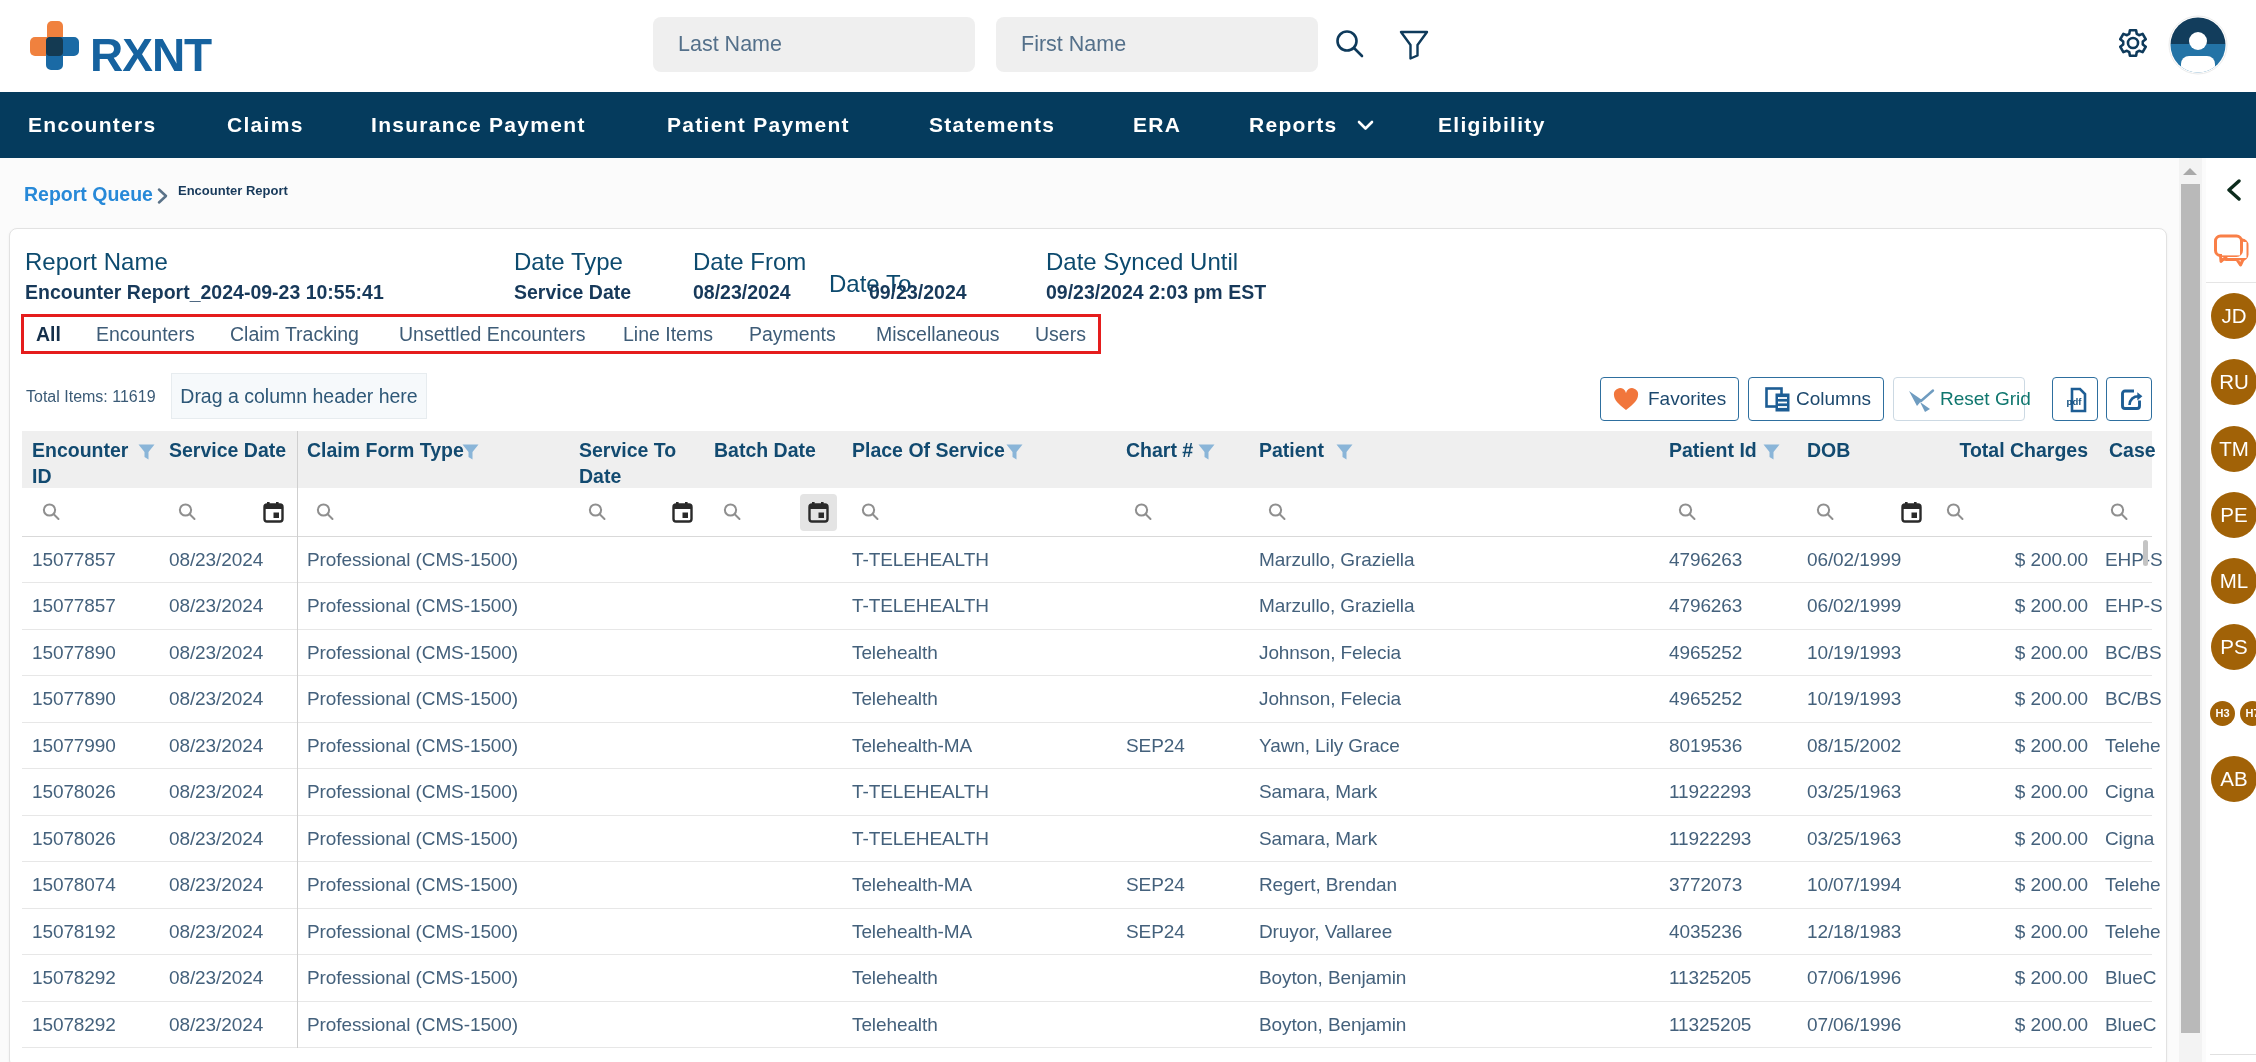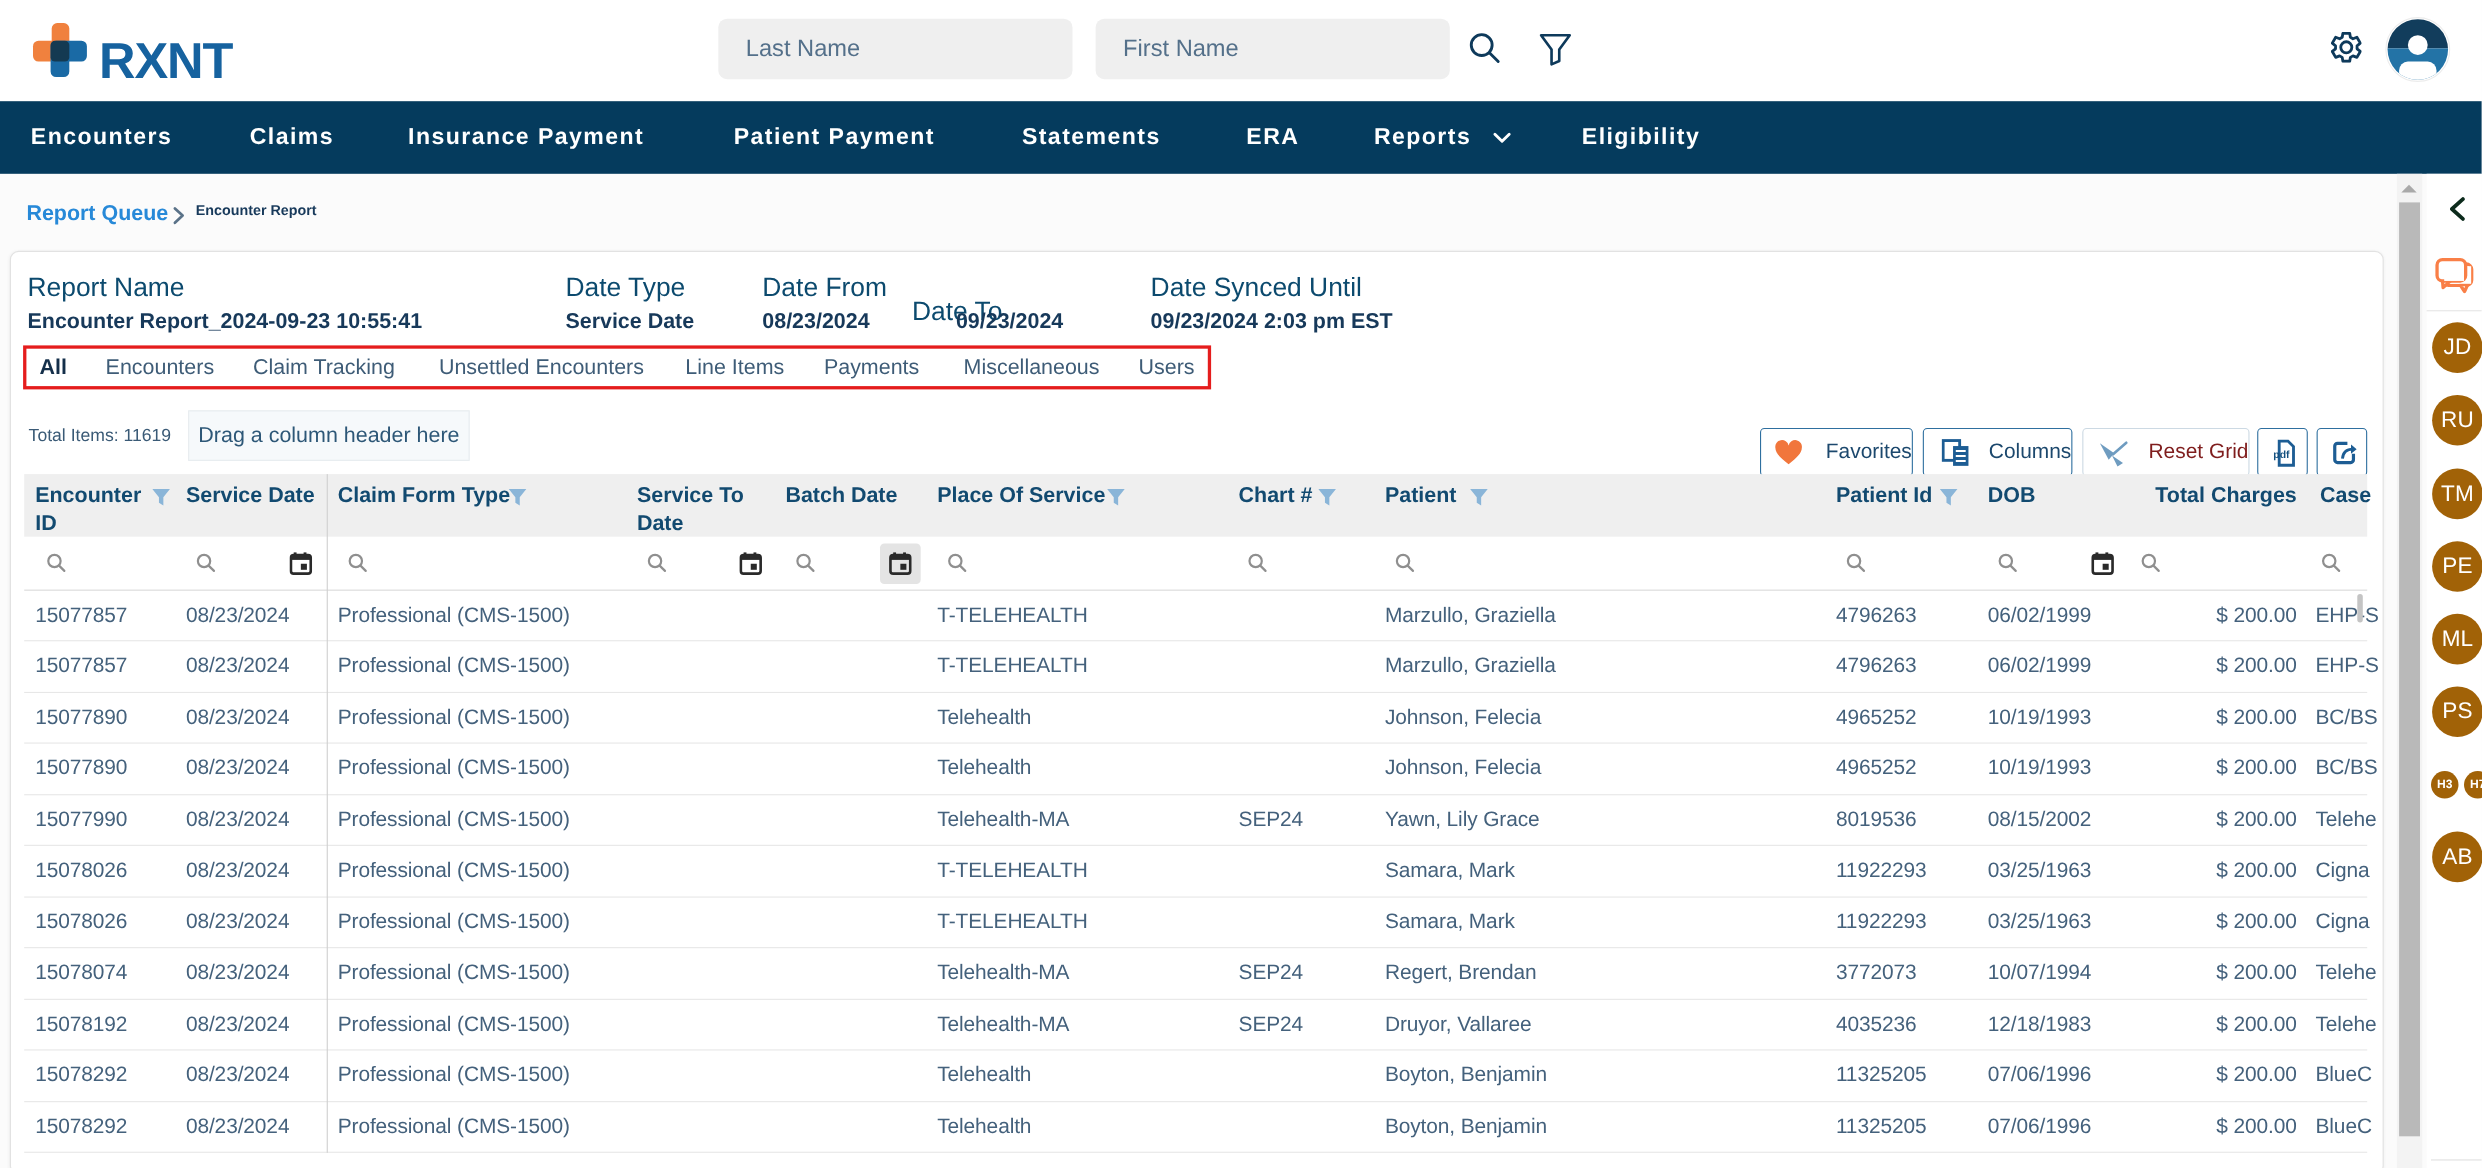--- a/index.html
+++ b/index.html
@@ -28,22 +28,22 @@
   border:1px solid #e2e2e2; border-radius:8px; box-shadow:0 1px 3px rgba(0,0,0,.05); }
 .lbl { position:absolute; color:#0c4a6e; font-size:24px; white-space:nowrap; }
 .val { position:absolute; color:#17395a; font-size:19.5px; font-weight:bold; white-space:nowrap; }
 
 #redbox { position:absolute; left:11px; top:85px; width:1080px; height:40px;
   border:3px solid #e51d1d; background:#fff; }
 .tab { position:absolute; top:0; height:34px; line-height:34px; font-size:19.5px;
   color:#3e5c77; white-space:nowrap; }
 
 #toolbar { position:absolute; left:0; top:144px; width:2156px; height:55px; }
-.btn { position:absolute; top:16px; height:44px; border:1px solid #2e6f9f; border-radius:4px;
-  background:#fff; color:#1c486d; font-size:19px; line-height:42px; white-space:nowrap;text-align:right; }
+.btn { position:absolute; top:4px; height:44px; border:1px solid #2e6f9f; border-radius:4px;
+  background:#fff; color:#1c486d; font-size:19px; line-height:42px; white-space:nowrap; }
 
 
 #grid { position:absolute; left:12px; top:202px; width:2130px; height:622px; }
 #ghead { position:absolute; left:0; top:0; width:2130px; height:57px; background:#efefef; }
 .hc { position:absolute; color:#124a70; font-weight:bold; font-size:19.5px; line-height:26px; }
 #frow { position:absolute; left:0; top:57px; width:2130px; height:48.5px; background:#fff;
   border-bottom:1px solid #d9d9d9; }
 .grow { position:absolute; left:0; width:2130px; height:46.5px; border-bottom:1px solid #e7e7e7; }
 .gc { position:absolute; top:0; height:46.5px; line-height:46.5px; color:#44617c;
   font-size:19px; letter-spacing:-0.1px; white-space:nowrap; }
@@ -150,21 +150,21 @@
     <div class="btn" style="left:1738px;width:136px;">
       <svg width="26" height="26" style="position:absolute;left:16px;top:9px" viewBox="0 0 26 26">
         <rect x="1.5" y="1.5" width="15" height="18" fill="none" stroke="#1d5d94" stroke-width="2.6"></rect>
         <rect x="10.5" y="6.5" width="14" height="18" fill="#1d5d94"></rect>
         <line x1="13" y1="11" x2="22" y2="11" stroke="#fff" stroke-width="1.8"></line>
         <line x1="13" y1="15.5" x2="22" y2="15.5" stroke="#fff" stroke-width="1.8"></line>
         <line x1="13" y1="20" x2="22" y2="20" stroke="#fff" stroke-width="1.8"></line>
       </svg>
       <span style="margin-left:47px;">Columns</span>
     </div>
-    <div class="btn" style="left:1883px;width:152px;border-color:#ccd9e3;color:#7f1d1d;">
+    <div class="btn" style="left:1883px;width:132px;border-color:#ccd9e3;color:#0f766e;">
       <svg width="28" height="26" style="position:absolute;left:13px;top:10px" viewBox="0 0 28 26">
         <path d="M2 3 L 15 12 L 10 18 Z" fill="#6f9cc0"></path>
         <path d="M13 14 L 23 21 L 18 24 Z" fill="#6f9cc0"></path>
         <line x1="14" y1="13" x2="26" y2="2.5" stroke="#6f9cc0" stroke-width="2.4" stroke-linecap="round"></line>
       </svg>
       <span style="margin-left:46px;">Reset Grid</span>
     </div>
     <div class="btn" style="left:2042px;width:46px;">
       <svg width="26" height="26" style="position:absolute;left:10px;top:9px" viewBox="0 0 26 26">
         <path d="M9 2 h 8 l 5 5 v 17 h -13 z" fill="none" stroke="#1d5d94" stroke-width="2.6"></path>

